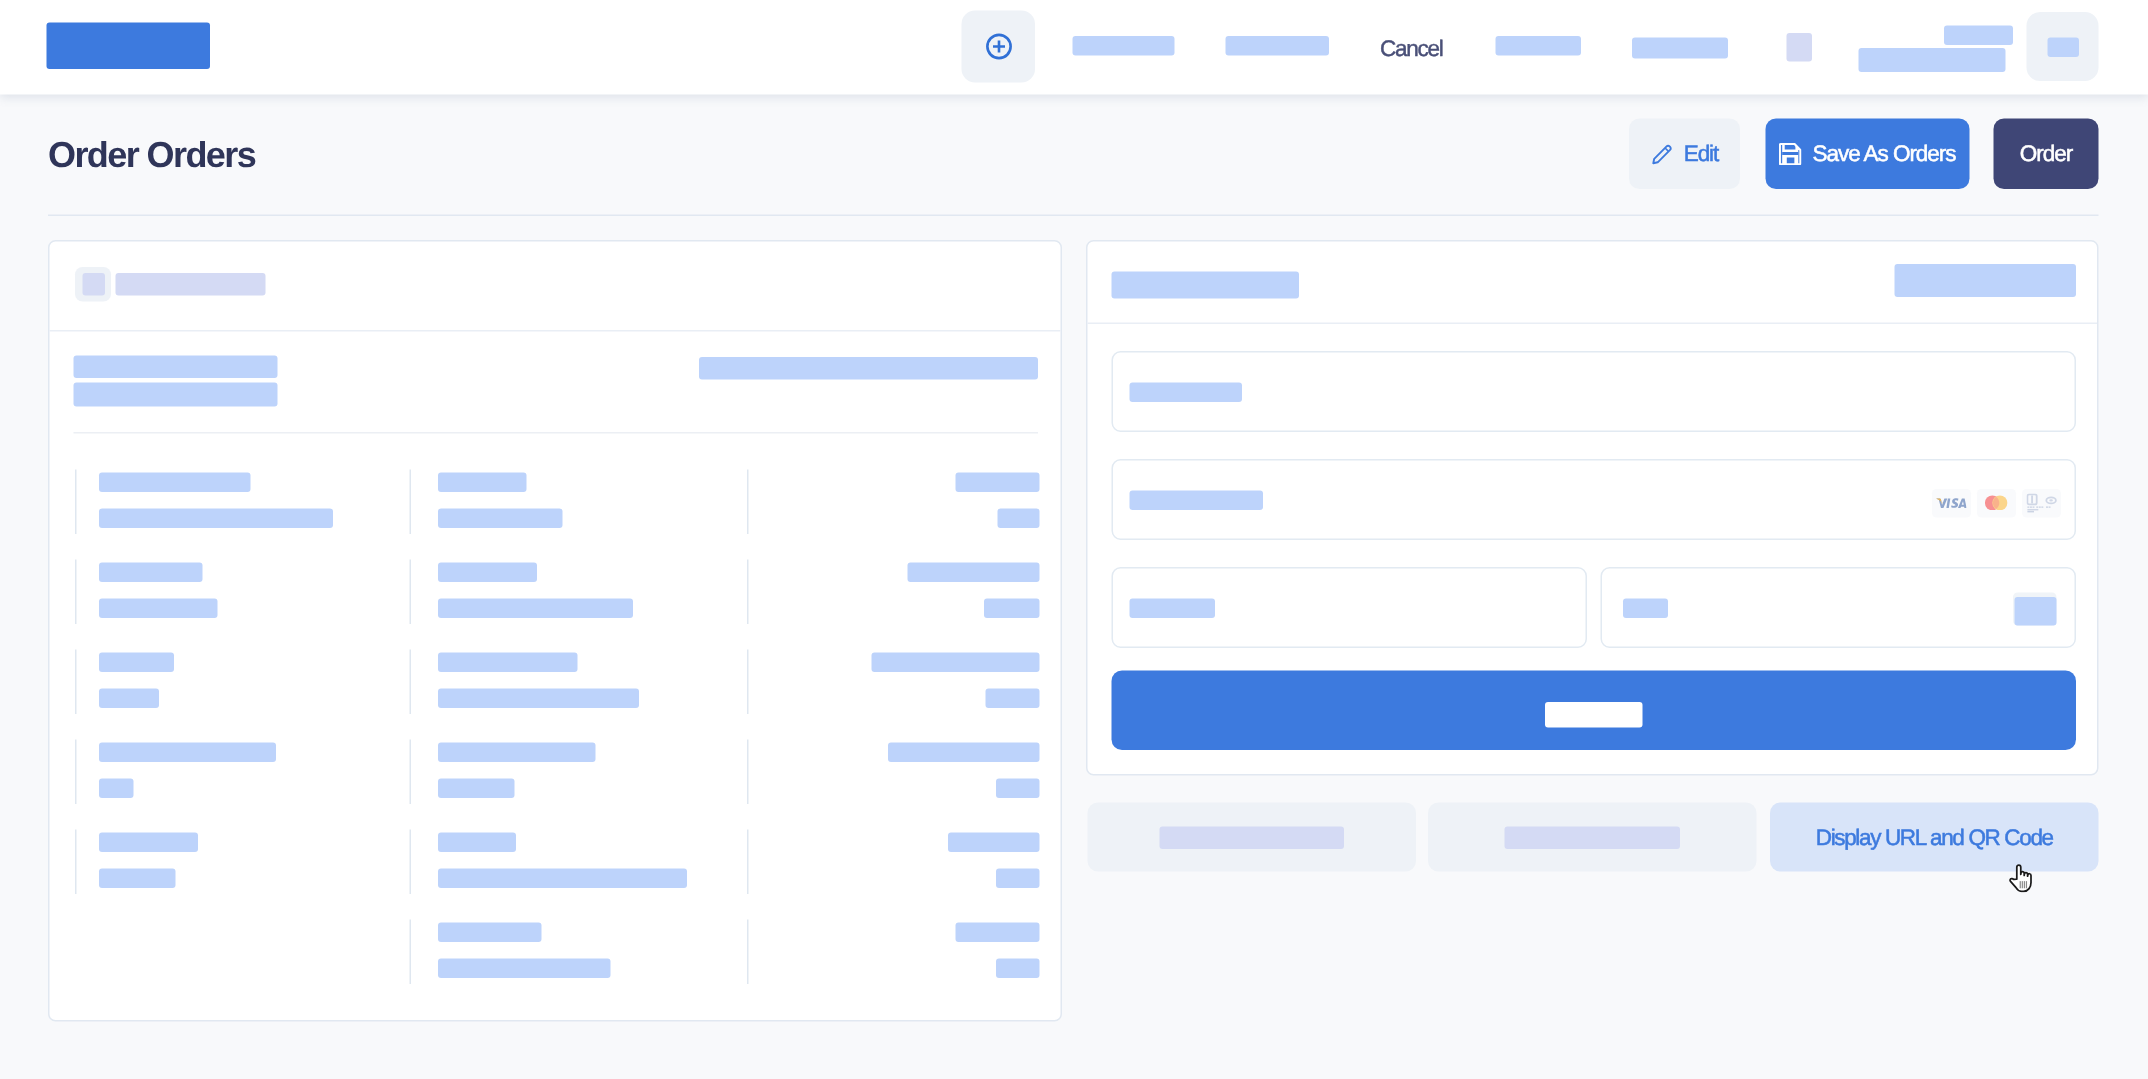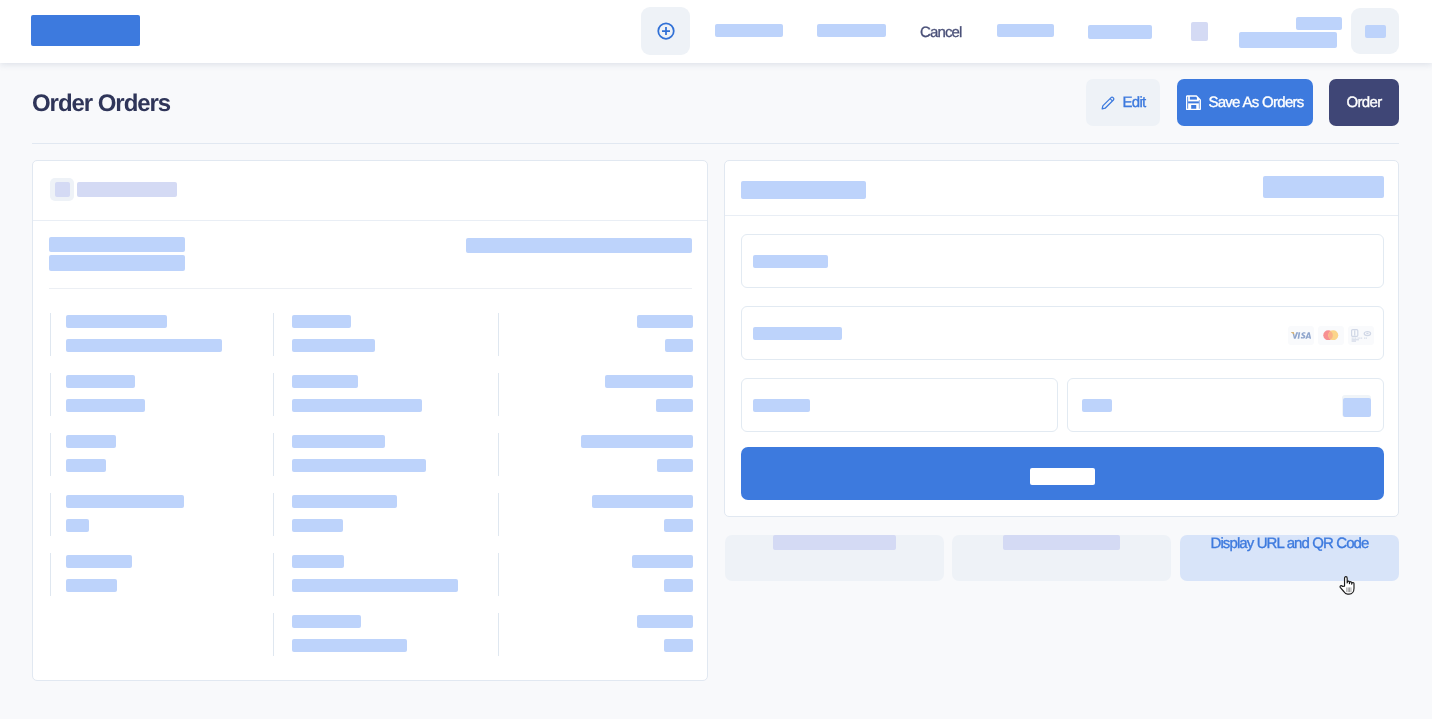--- a/index.html
+++ b/index.html
@@ -31,21 +31,21 @@
   .card-div{position:absolute;left:0;width:100%;height:1px;background:#e9eef5;}
   .thin-div{position:absolute;height:1px;background:#eceff4;}
 
   .rowrule{position:absolute;width:1px;background:#dfe7f0;}
   .cellbar{position:absolute;height:13px;background:#bdd3fb;border-radius:2px;}
 
   
   .field{position:absolute;border:1px solid #e2eaf2;border-radius:6px;background:#fff;}
   .paybtn{position:absolute;background:#3d7ade;border-radius:7px;}
 
-  .tabbtn{position:absolute;border-radius:7px;display:flex;align-items:flex-start;justify-content:center;font-size:15px;letter-spacing:-0.9px;-webkit-text-stroke:0.35px currentColor;}
+  .tabbtn{position:absolute;border-radius:7px;display:flex;align-items:center;justify-content:center;font-size:15px;letter-spacing:-0.9px;-webkit-text-stroke:0.35px currentColor;}
 
   .cardicon{position:relative;width:26px;height:19px;border-radius:3px;background:#f9fafc;display:flex;align-items:center;justify-content:center;flex:0 0 auto;}
 
   .cursor{position:absolute;pointer-events:none;}
 </style>
 </head>
 <body>
 
 <div class="topbar">
   <div class="logo"></div>

